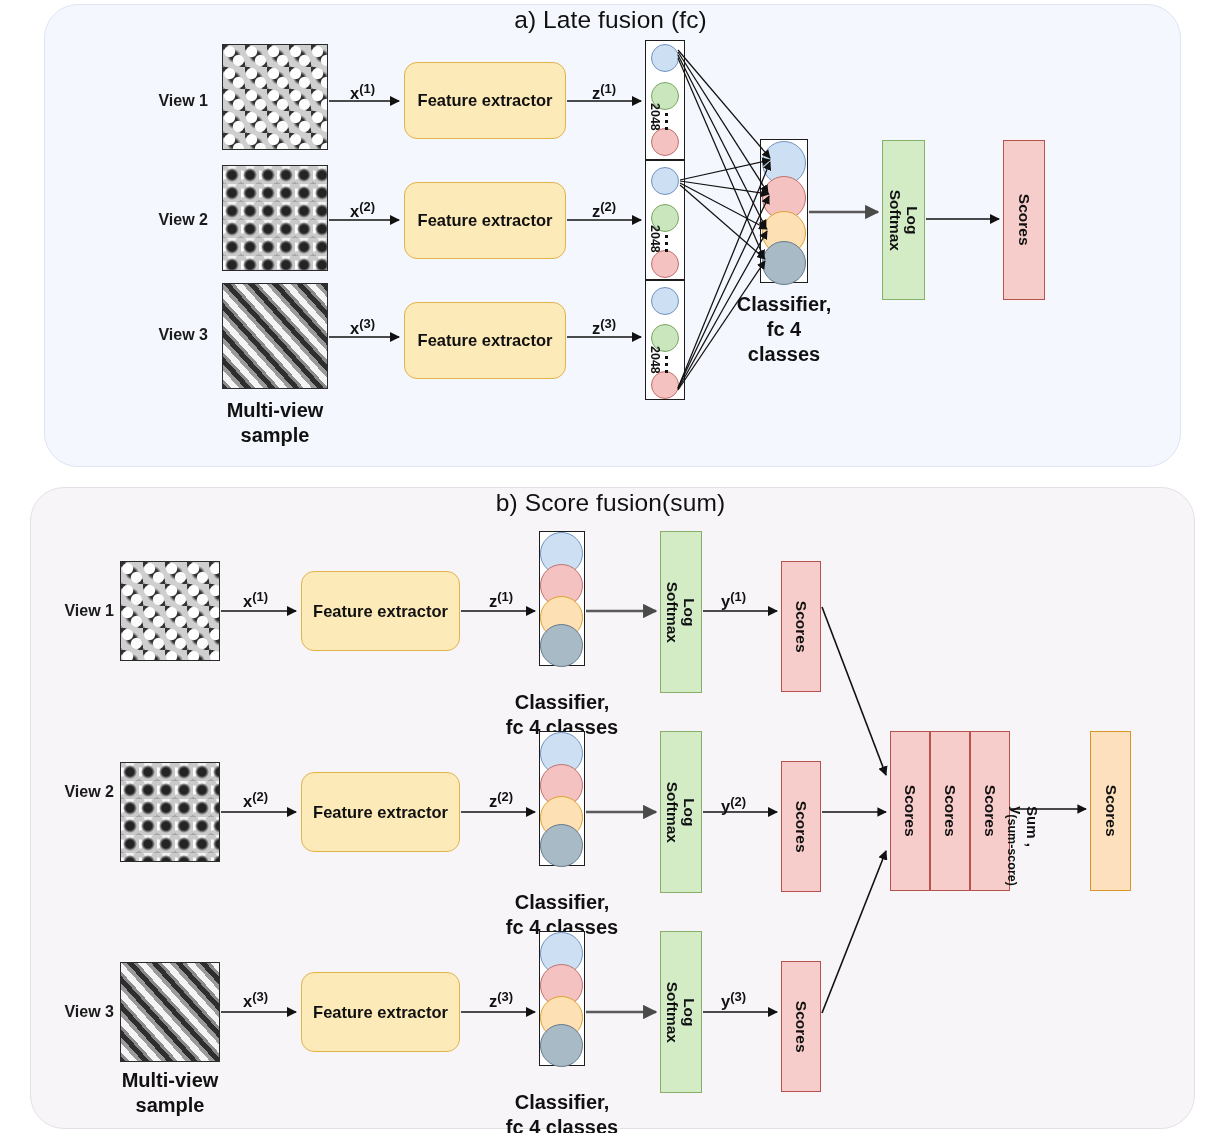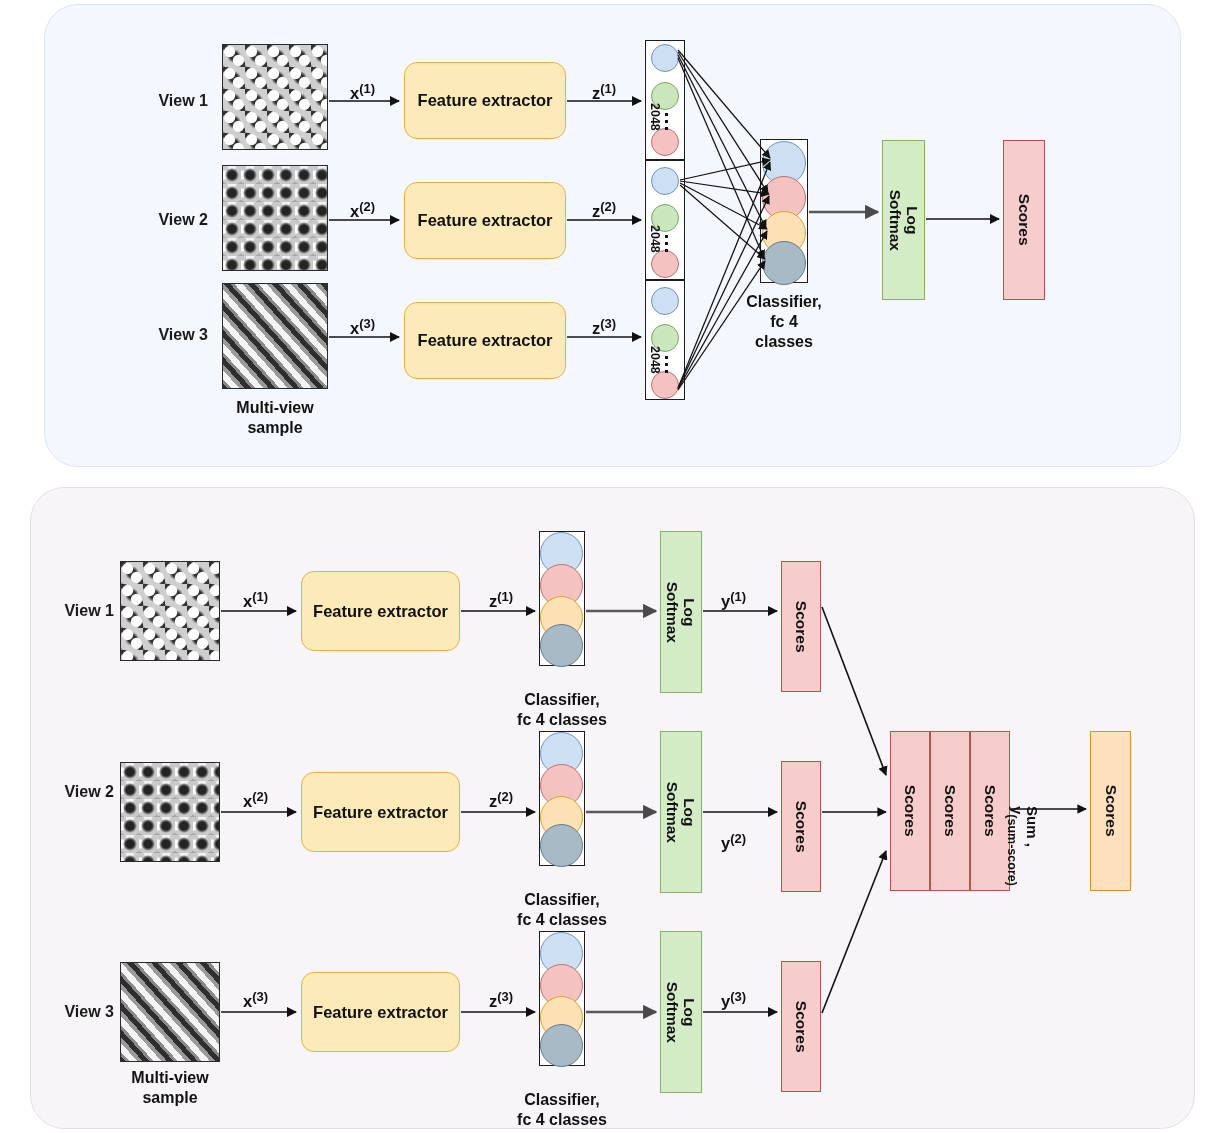--- a/index.html
+++ b/index.html
@@ -49,21 +49,21 @@
   .view-label {
     position: absolute;
     font-size: 16px;
     font-weight: bold;
     color: #1a1a1a;
     text-align: right;
     white-space: nowrap;
   }
   .under-label {
     position: absolute;
-    font-size: 16px;
+    font-size: 20px;
     font-weight: bold;
     color: #111;
     text-align: center;
     line-height: 1.26;
     white-space: pre-line;
   }
 
   
   .fe-box {
     position: absolute;
@@ -142,20 +142,21 @@
   }
 
   svg.overlay { position: absolute; left: 0; top: 0; width: 1221px; height: 1133px; pointer-events: none; }
 </style>
 </head>
 <body>
 
 <div id="root">
 
   <div class="panel" id="panel-a"></div>
+  <div class="panel-title" style="left:0; top:6px;">a) Late fusion (fc)</div>
 
   <div class="view-label" style="left:116px; top:92px; width:92px;">View 1</div>
   <div class="view-label" style="left:116px; top:211px; width:92px;">View 2</div>
   <div class="view-label" style="left:116px; top:326px; width:92px;">View 3</div>
 
   <div class="tile" style="left:222px; top:44px; width:106px; height:106px;">
     <div class="tex" style="
       background-color:#cfcfcf;
       background-image:
         radial-gradient(circle at 30% 30%, #ffffff 0 5px, transparent 6px),
@@ -247,20 +248,21 @@
   <div class="vbox green" style="left:882px; top:140px; width:43px; height:160px;">
     <span>Log
 Softmax</span>
   </div>
 
   <div class="vbox red" style="left:1003px; top:140px; width:42px; height:160px;">
     <span>Scores</span>
   </div>
 
   <div class="panel" id="panel-b"></div>
+  <div class="panel-title" style="left:0; top:489px;">b) Score fusion(sum)</div>
 
   <div class="view-label" style="left:22px; top:602px; width:92px;">View 1</div>
   <div class="view-label" style="left:22px; top:783px; width:92px;">View 2</div>
   <div class="view-label" style="left:22px; top:1003px; width:92px;">View 3</div>
 
   <div class="tile" style="left:120px; top:561px; width:100px; height:100px;">
     <div class="tex" style="
       background-color:#cfcfcf;
       background-image:
         radial-gradient(circle at 30% 30%, #ffffff 0 5px, transparent 6px),
@@ -350,21 +352,21 @@
 Softmax</span>
   </div>
   <div class="vbox green" style="left:660px; top:931px; width:42px; height:162px;">
     <span>Log
 Softmax</span>
   </div>
 
   <div class="mtag" style="left:721px; top:589px;">
     <span class="big">y</span><sup>(1)</sup>
   </div>
-  <div class="mtag" style="left:721px; top:831px;text-align:center;">
+  <div class="mtag" style="left:721px; top:794px;text-align:center;">
     <span class="big">y</span><sup>(2)</sup>
   </div>
   <div class="mtag" style="left:721px; top:989px;">
     <span class="big">y</span><sup>(3)</sup>
   </div>
 
   <div class="vbox red" style="left:781px; top:561px; width:40px; height:131px;">
     <span>Scores</span>
   </div>
   <div class="vbox red" style="left:781px; top:761px; width:40px; height:131px;">

